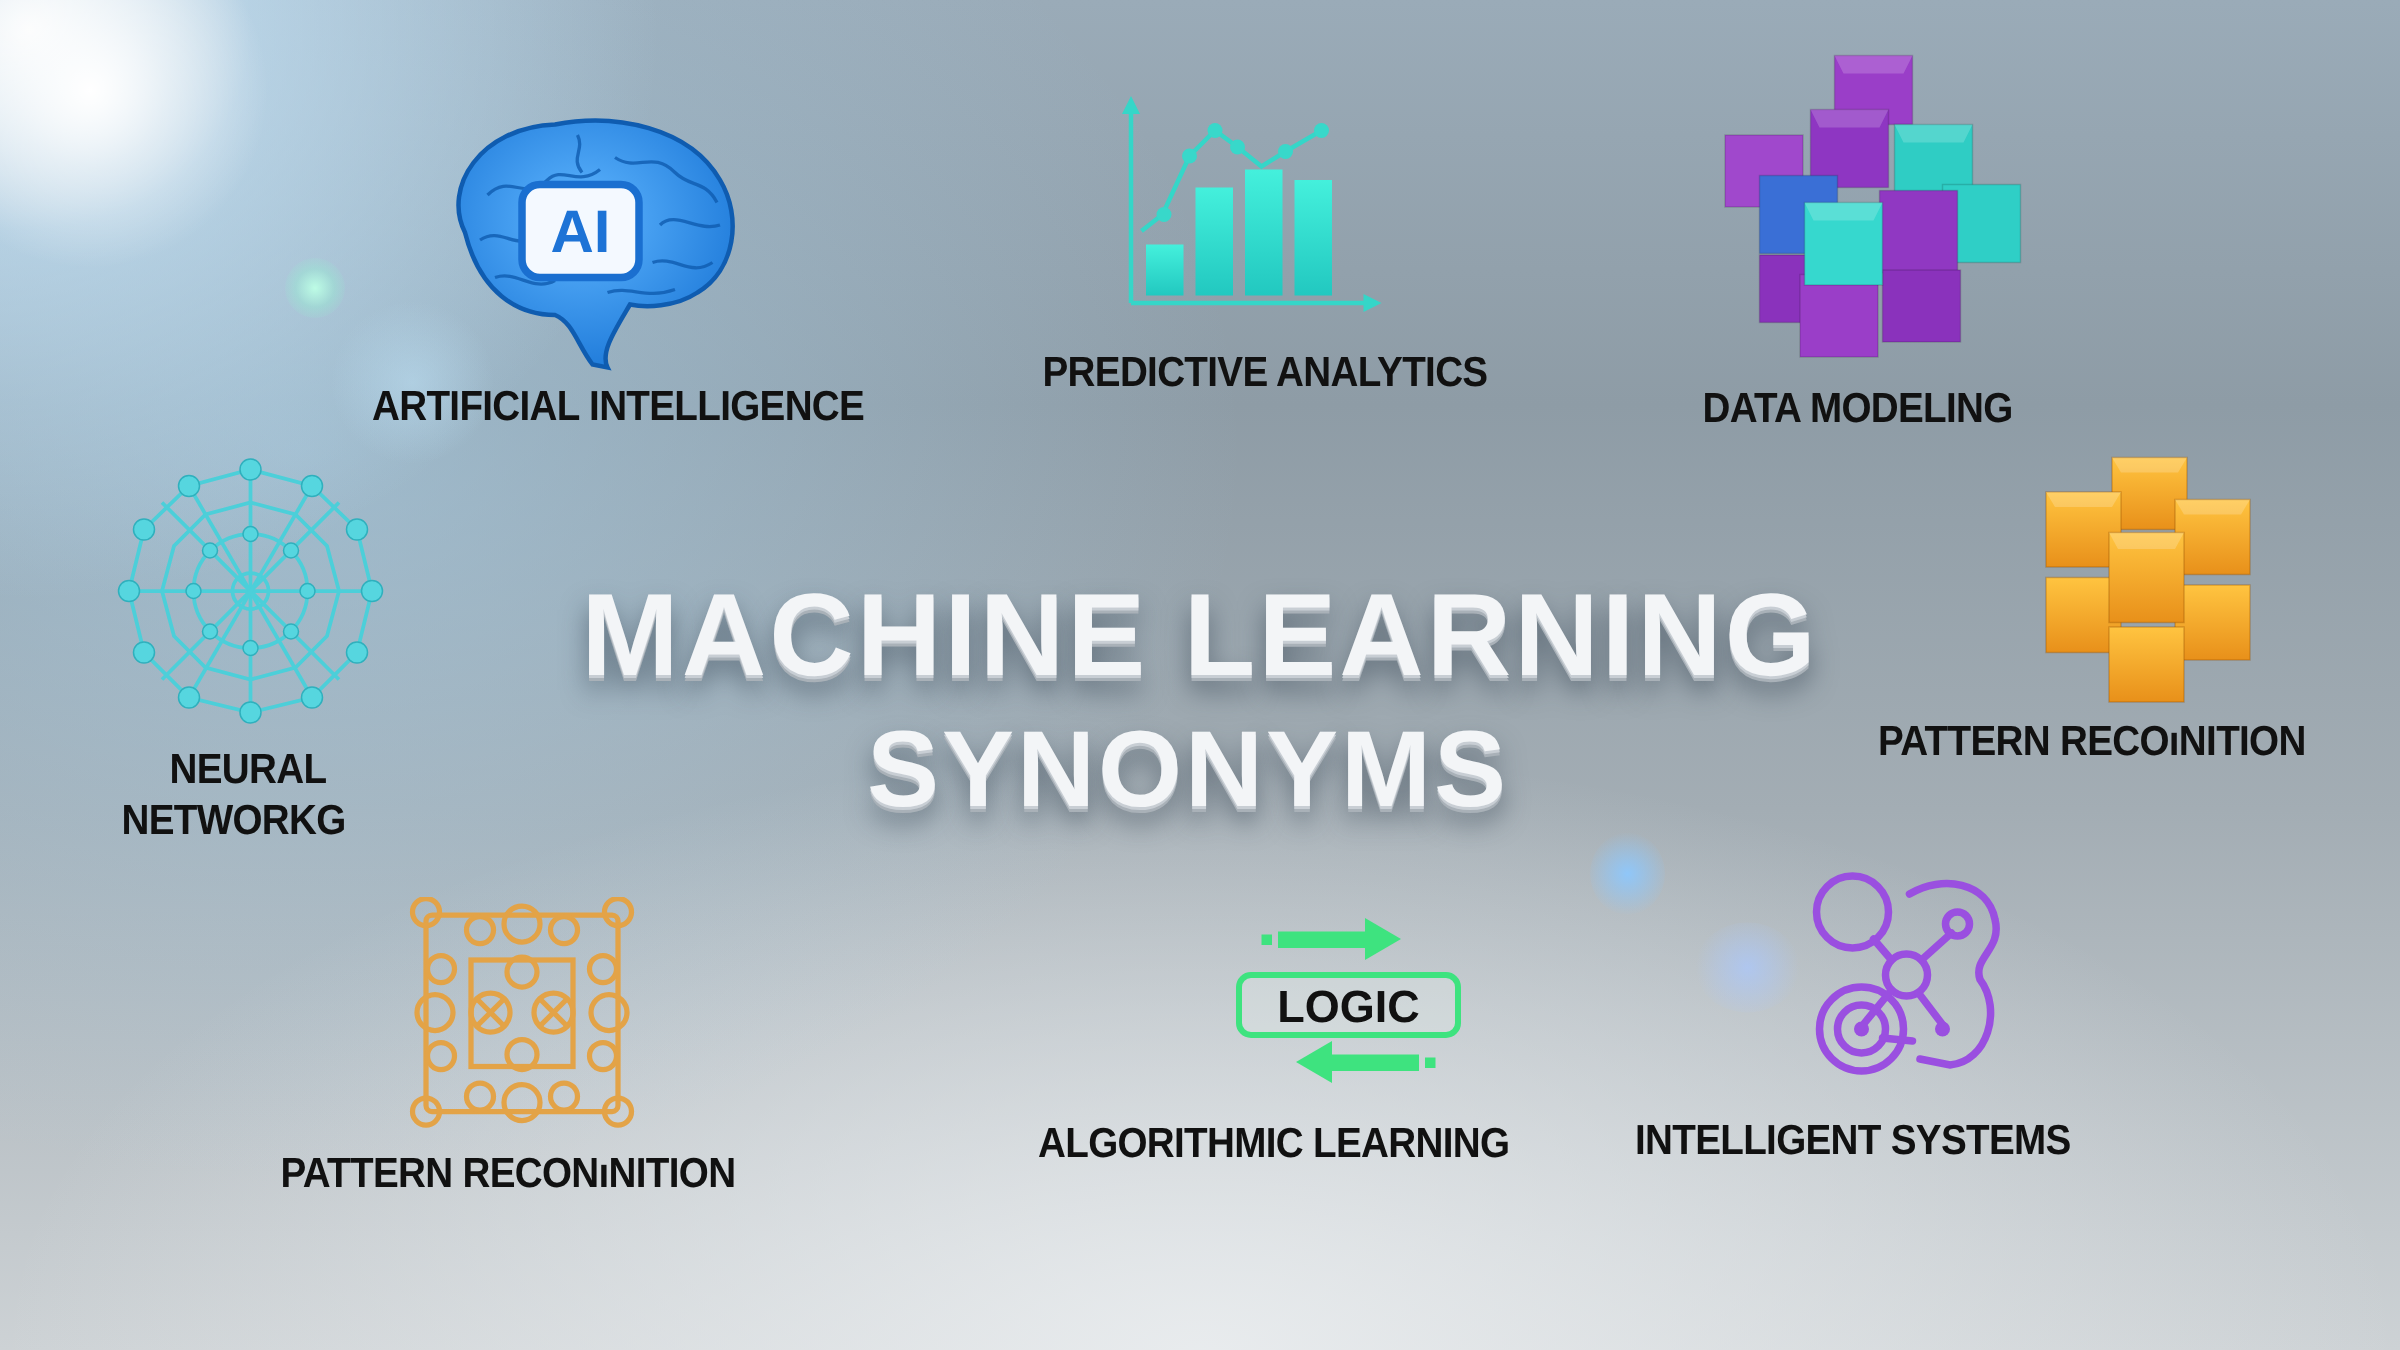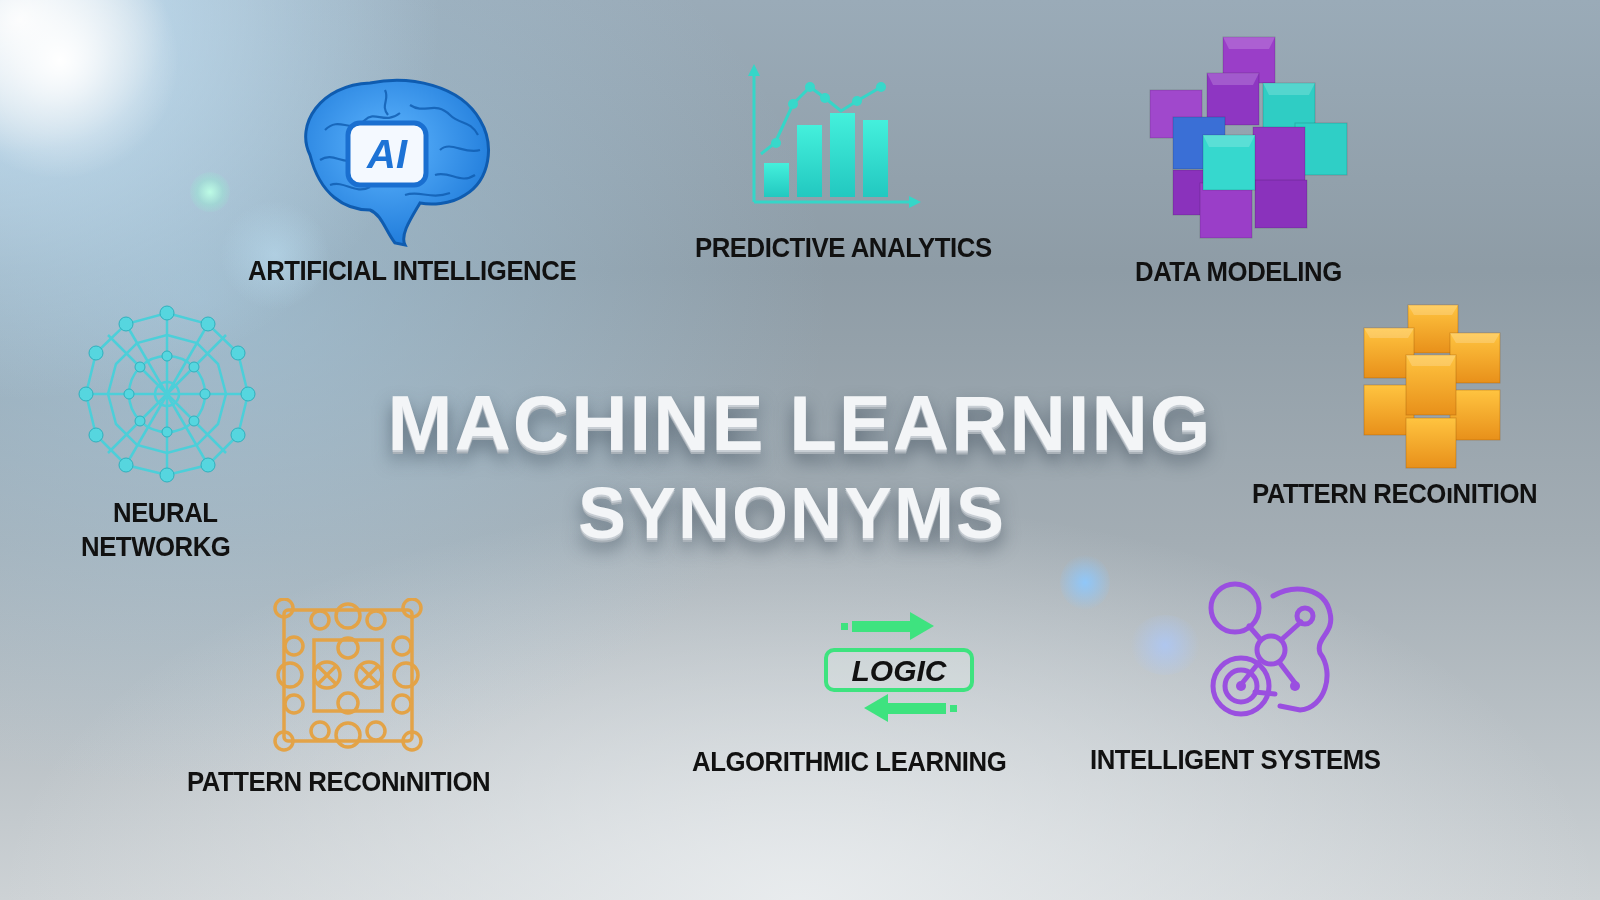--- a/index.html
+++ b/index.html
@@ -17,21 +17,21 @@
     position: absolute; font-family: "Liberation Sans", sans-serif; font-weight: 700;
     color: #111; font-size: 28px; white-space: nowrap; letter-spacing: -0.5px;
     transform: scaleX(0.92); transform-origin: left center;
   }
   .title {
     position: absolute; left: 0; width: 1600px; text-align: center;
     font-family: "Liberation Sans", sans-serif; font-weight: 700; color: #f3f5f7;
     text-shadow: 0 2px 0 #c8ced4, 0 4px 0 #a9b1b8, 0 10px 18px rgba(40,55,70,0.55);
     letter-spacing: 2px;
   }
-  .icon { position: absolute; font-style: italic; }
+  .icon { position: absolute; }
 </style>
 </head>
 <body>
 
 <div class="flare" style="left:-60px;top:-60px;width:240px;height:240px;background:radial-gradient(circle,rgba(255,255,255,1) 0%,rgba(255,255,255,0.5) 30%,rgba(255,255,255,0) 70%);"></div>
 <div class="flare" style="left:190px;top:172px;width:40px;height:40px;background:radial-gradient(circle,rgba(190,255,230,0.95) 0%,rgba(150,240,210,0.4) 45%,rgba(150,240,210,0) 80%);"></div>
 <div class="flare" style="left:220px;top:200px;width:110px;height:110px;background:radial-gradient(circle,rgba(190,225,245,0.5) 0%,rgba(190,225,245,0) 70%);"></div>
 <div class="flare" style="left:1060px;top:555px;width:50px;height:55px;background:radial-gradient(circle,rgba(140,200,255,0.9) 0%,rgba(140,200,255,0) 75%);"></div>
 <div class="flare" style="left:1130px;top:615px;width:70px;height:60px;background:radial-gradient(circle,rgba(170,200,255,0.7) 0%,rgba(170,200,255,0) 75%);"></div>
 

